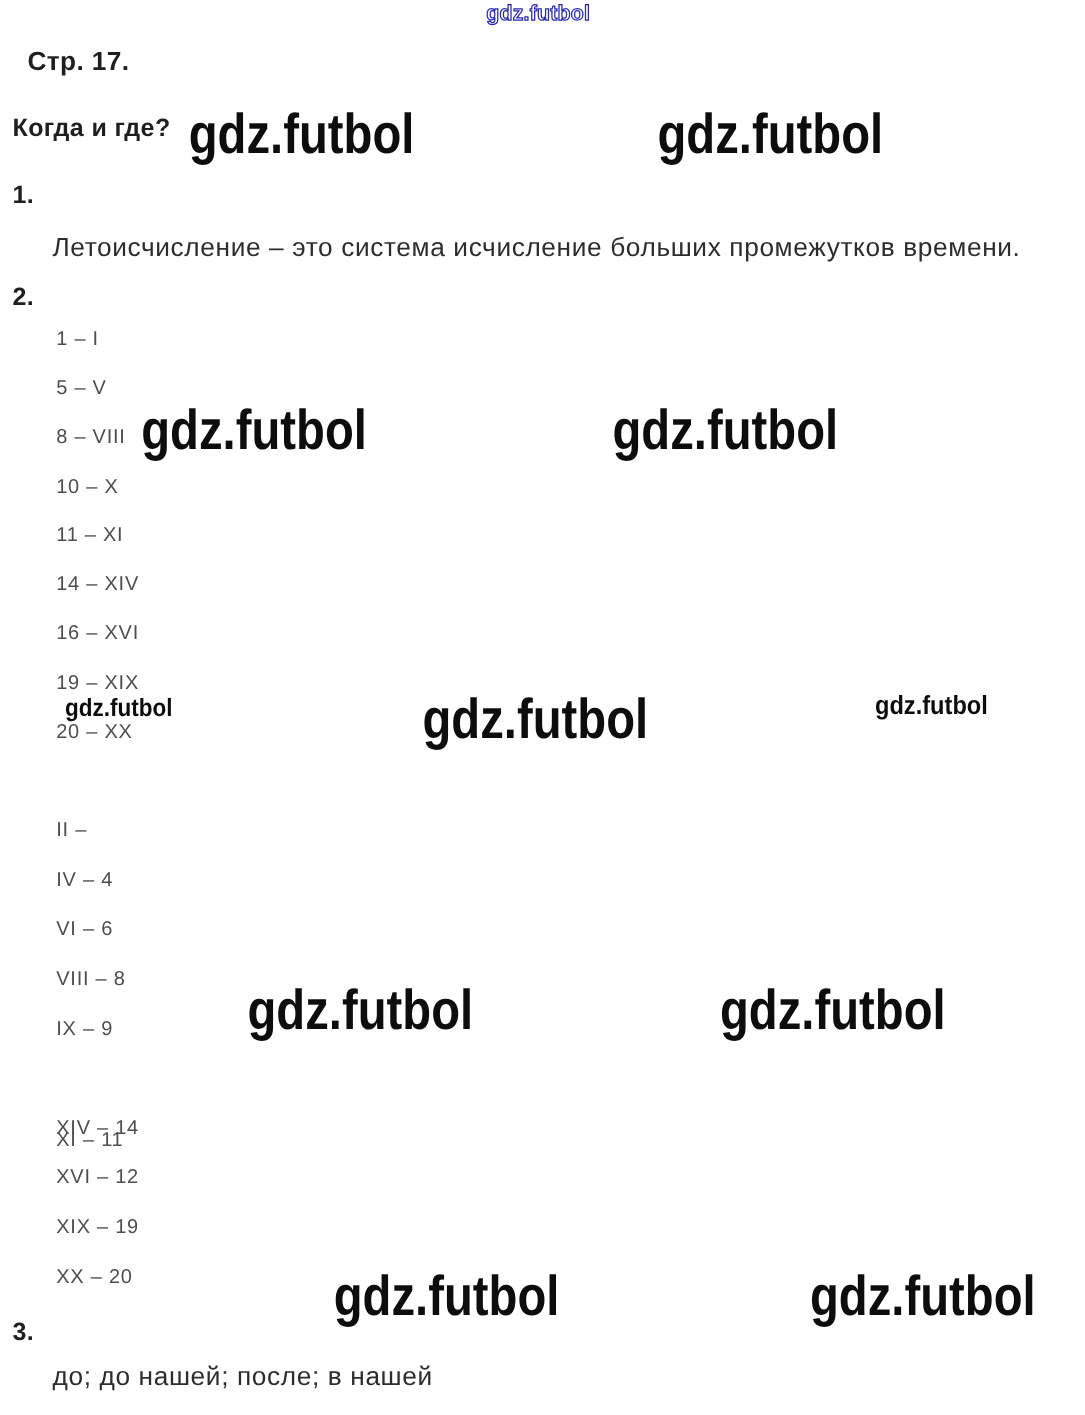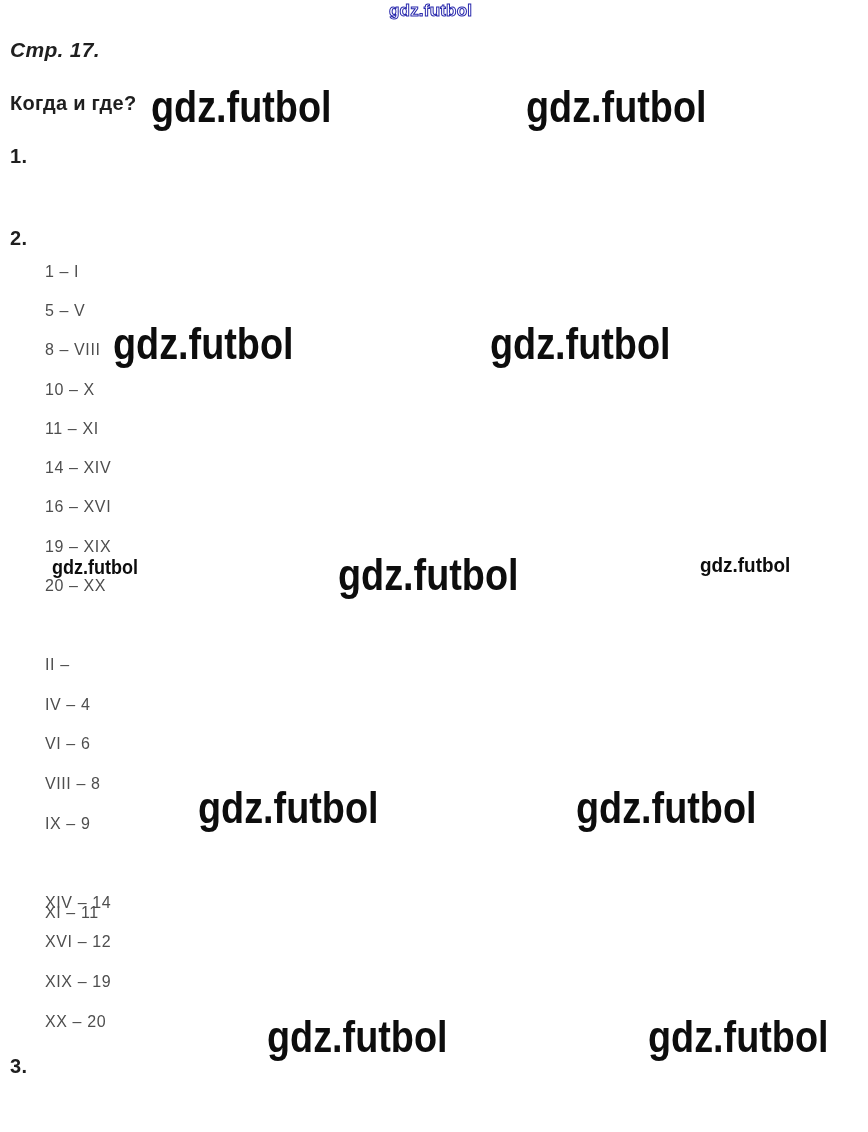--- a/index.html
+++ b/index.html
@@ -48,28 +48,29 @@
     transform:none;letter-spacing:0.2px;
   }
 </style>
 </head>
 <body>
 
 <div class="page">
 
   <div class="abs wm wm-top" style="left:389px;top:2px;">gdz.futbol</div>
 
-  <div class="abs heading" style="left:10px;top:38px;font-style:italic;">Стр. 17.</div>
+  <div class="abs heading" style="left:22px;top:38px;">Стр. 17.</div>
 
   <div class="abs heading section-title" style="left:10px;top:92px;">Когда и где?</div>
 
   <div class="abs wm wm-lg" style="left:151px;top:84px;">gdz.futbol</div>
   <div class="abs wm wm-lg" style="left:526px;top:84px;">gdz.futbol</div>
 
   <div class="abs heading task-num" style="left:10px;top:145px;">1.</div>
+  <div class="abs body-text" style="left:42px;top:186px;">Летоисчисление – это система исчисление больших промежутков времени.</div>
 
   <div class="abs heading task-num" style="left:10px;top:227px;">2.</div>
 
   <div class="abs li" style="top:263px;">1 – I</div>
   <div class="abs li" style="top:302px;">5 – V</div>
   <div class="abs li" style="top:341px;">8 – VIII</div>
   <div class="abs li" style="top:381px;">10 – X</div>
   <div class="abs li" style="top:420px;">11 – XI</div>
   <div class="abs li" style="top:459px;">14 – XIV</div>
   <div class="abs li" style="top:498px;">16 – XVI</div>
@@ -94,14 +95,15 @@
   <div class="abs li" style="top:973px;">XIX – 19</div>
   <div class="abs li" style="top:1013px;">XX – 20</div>
 
   <div class="abs wm wm-lg" style="left:198px;top:785px;">gdz.futbol</div>
   <div class="abs wm wm-lg" style="left:576px;top:785px;">gdz.futbol</div>
 
   <div class="abs wm wm-lg" style="left:267px;top:1014px;">gdz.futbol</div>
   <div class="abs wm wm-lg" style="left:648px;top:1014px;">gdz.futbol</div>
 
   <div class="abs heading task-num" style="left:10px;top:1055px;">3.</div>
+  <div class="abs body-text" style="left:42px;top:1089px;">до; до нашей; после; в нашей</div>
 
 </div>
 
 </body></html>

